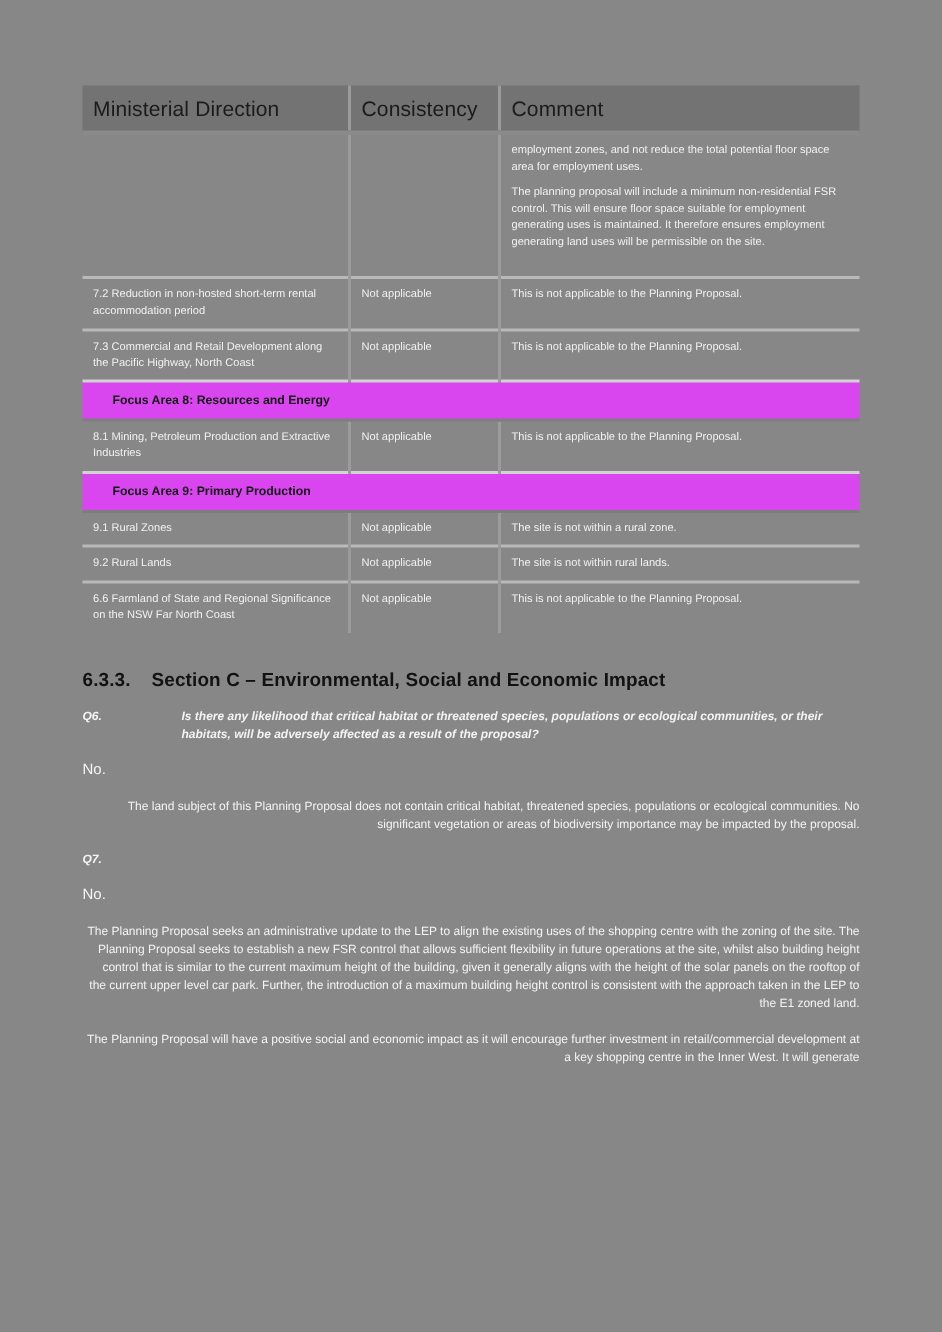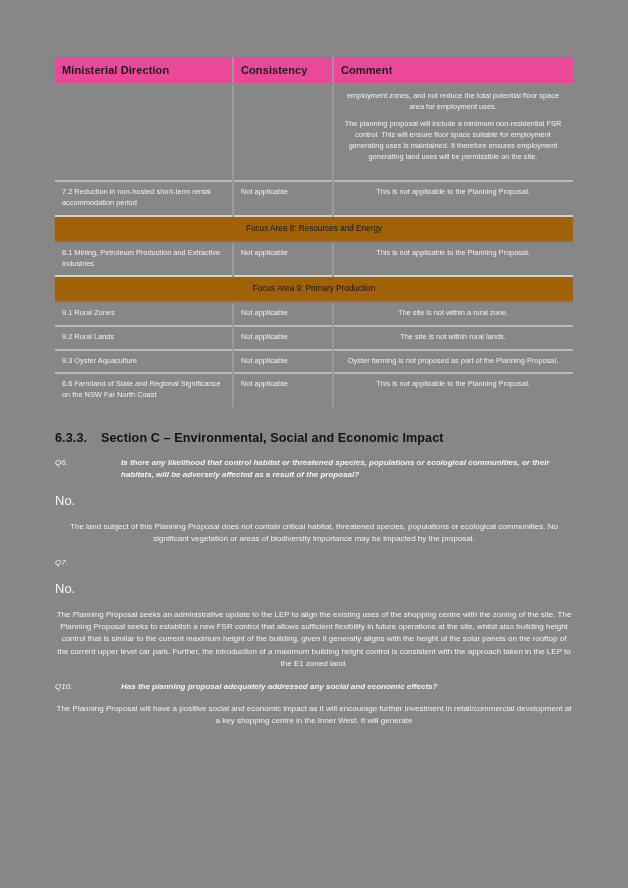--- a/index.html
+++ b/index.html
@@ -27,54 +27,54 @@
     width: 518px;
     border-collapse: collapse;
     table-layout: fixed;
     margin-top: 57px;
   }
   .dir-table col.c1 { width: 178px; }
   .dir-table col.c2 { width: 100px; }
   .dir-table col.c3 { width: 240px; }
 
   .dir-table th {
-    background: #ec4899;
+    background: #737373;
     color: #1b1b1b;
-    font-size: 11px;
-    font-weight: bold;
+    font-size: 14px;
+    font-weight: normal;
     text-align: left;
     padding: 7px 6px 7px 7px;
     vertical-align: middle;
     border-right: 2px solid #9a9a9a;
     border-bottom: 3px solid #8a8a8a;
     letter-spacing: .1px;
   }
   .dir-table th:last-child { border-right: none; }
 
   .dir-table td {
     font-size: 7.4px;
     line-height: 1.45;
     padding: 5px 8px 6px 7px;
     vertical-align: top;
     color: #f2f2f2;
     border-top: 2px solid #b9b9b9;
     border-right: 2px solid #9b9b9b;
   }
-  .dir-table td:last-child { border-right: none; text-align: center; }
+  .dir-table td:last-child { border-right: none; }
   .dir-table tr.no-rule td { border-top: none; }
 
   .dir-table td p { margin: 0 0 7px 0; }
   .dir-table td p:last-child { margin-bottom: 12px; }
 
   tr.focus-row td {
-    background: #a16207;
+    background: #d946ef;
     color: #141414;
     font-size: 8.2px;
-    font-weight: normal;
-    padding: 6px 7px 6px 7px;
+    font-weight: bold;
+    padding: 6px 7px 6px 20px;
     border-top: 2px solid #d2d2d2;
     border-bottom: 2px solid #7e7e7e;
     border-right: none;
   }
 
   
   .section-heading {
     margin: 24px 0 12px 0;
     font-size: 12.6px;
     font-weight: bold;
@@ -93,37 +93,37 @@
     font-style: italic;
     font-weight: bold;
     font-size: 8px;
     line-height: 1.5;
     color: #f4f4f4;
     margin-bottom: 10px;
   }
   .question .q-id {
     flex: 0 0 66px;
     font-style: italic;
-    font-weight: normal;
+    font-weight: bold;
   }
   .question .q-text { flex: 1 1 auto; }
 
   .answer-short {
-    font-size: 13px;
+    font-size: 10px;
     line-height: 1.5;
     margin: 0 0 11px 0;
     color: #f4f4f4;
   }
 
   .para {
     font-size: 8px;
     line-height: 1.52;
     margin: 0 0 11px 0;
     color: #f4f4f4;
-    text-align: center;
+    text-align: right;
   }
 </style>
 </head>
 <body>
 
 <div class="page">
 
   <table class="dir-table">
     <colgroup>
       <col class="c1">
@@ -147,20 +147,25 @@
           <p>The planning proposal will include a minimum non-residential FSR control. This will ensure floor space suitable for employment generating uses is maintained. It therefore ensures employment generating land uses will be permissible on the site.</p>
         </td>
       </tr>
 
       <tr>
         <td>7.2 Reduction in non-hosted short-term rental accommodation period</td>
         <td>Not applicable</td>
         <td>This is not applicable to the Planning Proposal.</td>
       </tr>
 
+      <tr>
+        <td>7.3 Commercial and Retail Development along the Pacific Highway, North Coast</td>
+        <td>Not applicable</td>
+        <td>This is not applicable to the Planning Proposal.</td>
+      </tr>
 
       <tr class="focus-row">
         <td colspan="3">Focus Area 8: Resources and Energy</td>
       </tr>
 
       <tr class="no-rule">
         <td>8.1 Mining, Petroleum Production and Extractive Industries</td>
         <td>Not applicable</td>
         <td>This is not applicable to the Planning Proposal.</td>
       </tr>
@@ -174,56 +179,47 @@
         <td>Not applicable</td>
         <td>The site is not within a rural zone.</td>
       </tr>
 
       <tr>
         <td>9.2 Rural Lands</td>
         <td>Not applicable</td>
         <td>The site is not within rural lands.</td>
       </tr>
 
-      <tr>
-        <td>9.3 Oyster Aquaculture</td>
-        <td>Not applicable</td>
-        <td>Oyster farming is not proposed as part of the Planning Proposal.</td>
-      </tr>
 
       <tr>
         <td>6.6 Farmland of State and Regional Significance on the NSW Far North Coast</td>
         <td>Not applicable</td>
         <td>This is not applicable to the Planning Proposal.</td>
       </tr>
     </tbody>
   </table>
 
   <h2 class="section-heading">
     <span class="num">6.3.3.</span><span>Section C – Environmental, Social and Economic Impact</span>
   </h2>
 
   <div class="qa-block">
     <div class="question">
       <span class="q-id">Q6.</span>
-      <span class="q-text">Is there any likelihood that control habitat or threatened species, populations or ecological communities, or their habitats, will be adversely affected as a result of the proposal?</span>
+      <span class="q-text">Is there any likelihood that critical habitat or threatened species, populations or ecological communities, or their habitats, will be adversely affected as a result of the proposal?</span>
     </div>
     <p class="answer-short">No.</p>
     <p class="para">The land subject of this Planning Proposal does not contain critical habitat, threatened species, populations or ecological communities. No significant vegetation or areas of biodiversity importance may be impacted by the proposal.</p>
   </div>
 
   <div class="qa-block">
     <div class="question">
       <span class="q-id">Q7.</span>
     </div>
     <p class="answer-short">No.</p>
     <p class="para">The Planning Proposal seeks an administrative update to the LEP to align the existing uses of the shopping centre with the zoning of the site. The Planning Proposal seeks to establish a new FSR control that allows sufficient flexibility in future operations at the site, whilst also building height control that is similar to the current maximum height of the building, given it generally aligns with the height of the solar panels on the rooftop of the current upper level car park. Further, the introduction of a maximum building height control is consistent with the approach taken in the LEP to the E1 zoned land.</p>
   </div>
 
   <div class="qa-block">
-    <div class="question">
-      <span class="q-id">Q10.</span>
-      <span class="q-text">Has the planning proposal adequately addressed any social and economic effects?</span>
-    </div>
     <p class="para">The Planning Proposal will have a positive social and economic impact as it will encourage further investment in retail/commercial development at a key shopping centre in the Inner West. It will generate</p>
   </div>
 
 </div>
 
 </body></html>

